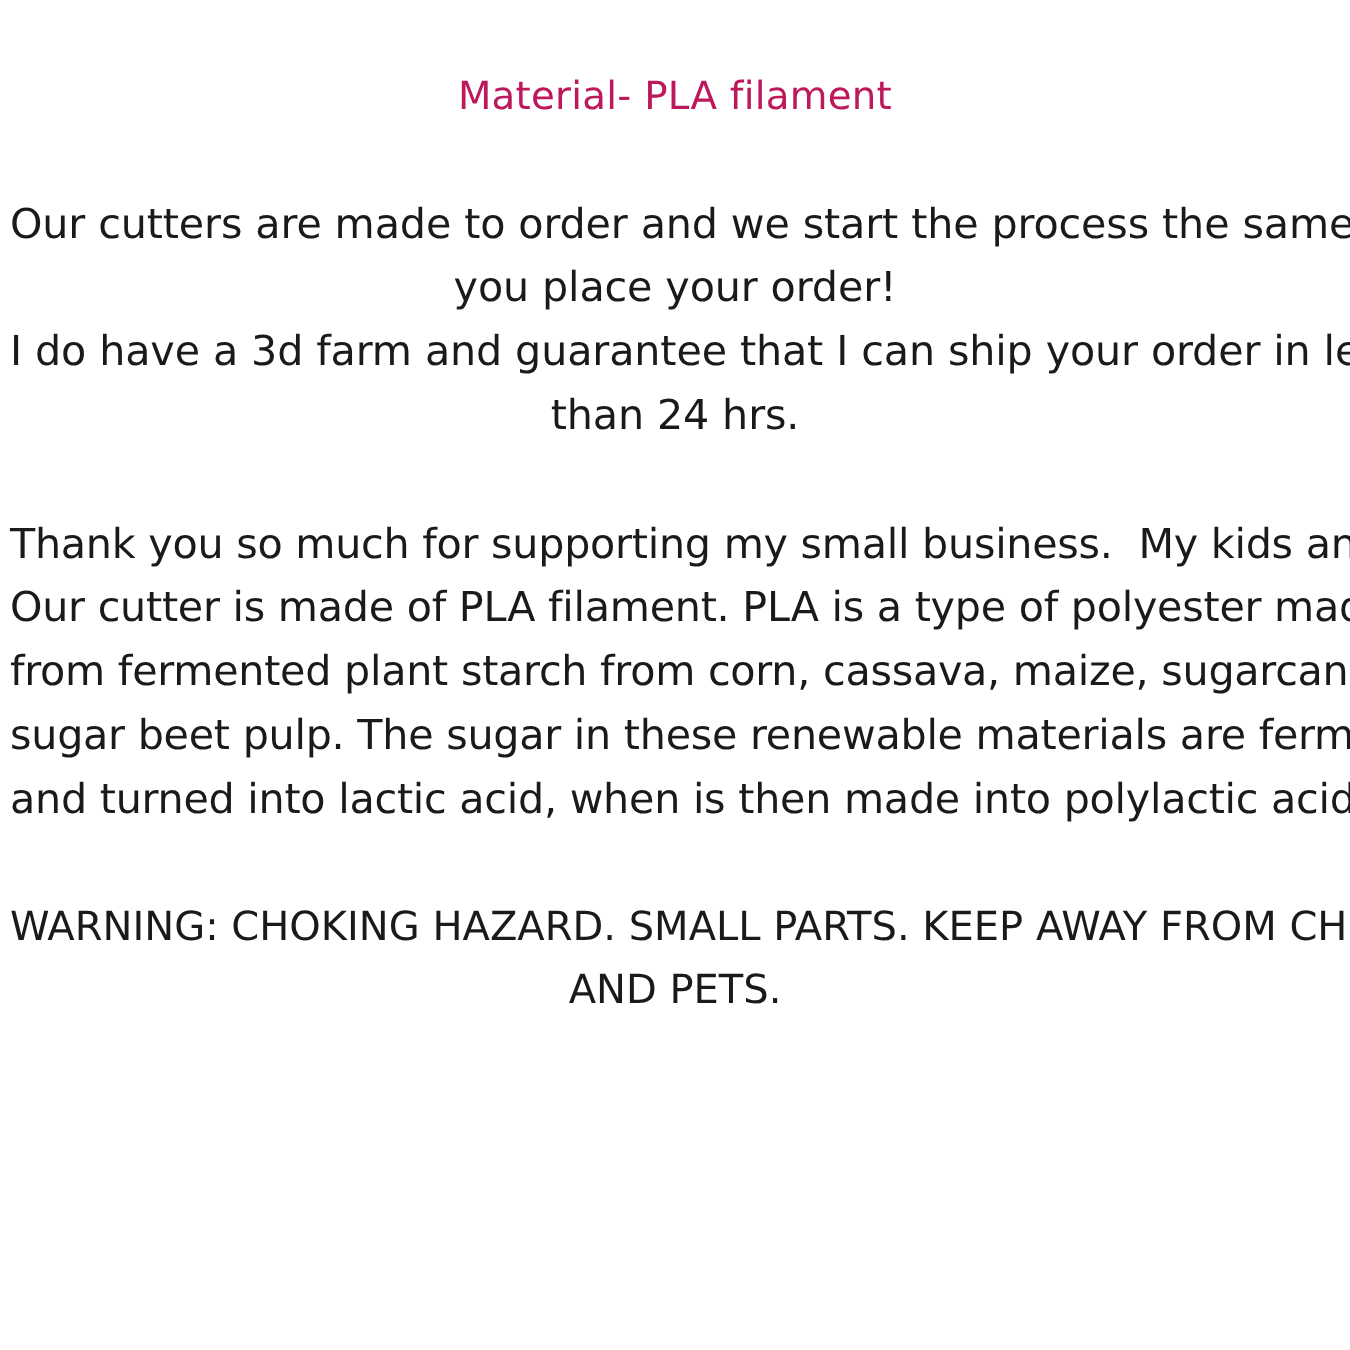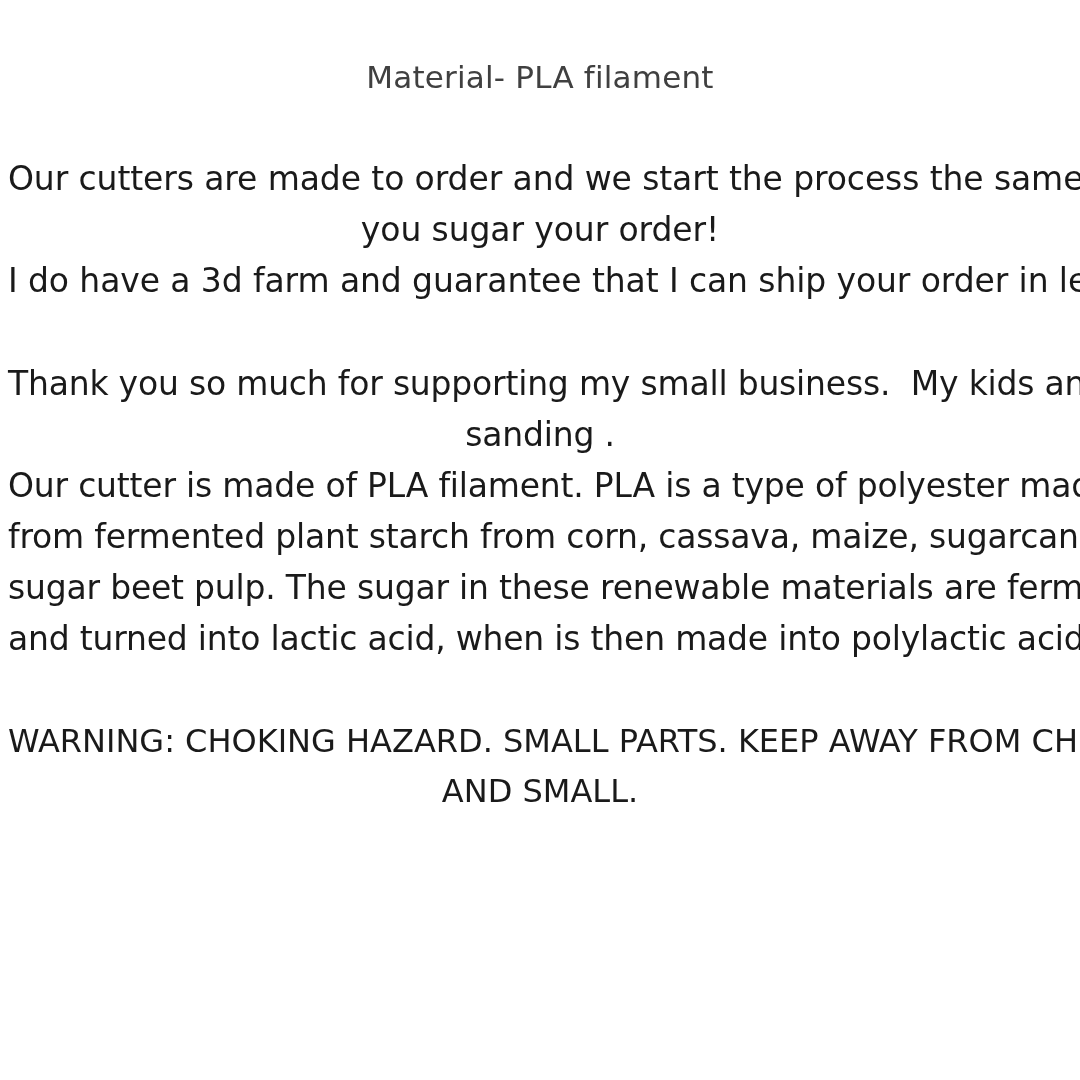--- a/index.html
+++ b/index.html
@@ -60,38 +60,38 @@
     display: block;
     white-space: pre;
   }
 </style>
 </head>
 <body>
 
 <div class="page">
   <div class="content">
 
-    <div class="block b-intro" style="color: #404040;">
+    <div class="block b-intro" style="color: #be185d;">
       <span class="line">Material- PLA filament</span>
     </div>
 
     <div class="block b-order" style="color: rgb(26, 26, 26);">
       <span class="line">Our cutters are made to order and we start the process the same day</span>
-      <span class="line">you sugar your order!</span>
+      <span class="line">you place your order!</span>
       <span class="line">I do have a 3d farm and guarantee that I can ship your order in less</span>
+      <span class="line">than 24 hrs.</span>
     </div>
 
     <div class="block b-thanks" style="color: rgb(26, 26, 26);">
       <span class="line">Thank you so much for supporting my small business.  My kids and I</span>
-      <span class="line">sanding .</span>
       <span class="line">Our cutter is made of PLA filament. PLA is a type of polyester made</span>
       <span class="line">from fermented plant starch from corn, cassava, maize, sugarcane or</span>
       <span class="line">sugar beet pulp. The sugar in these renewable materials are fermented</span>
       <span class="line">and turned into lactic acid, when is then made into polylactic acid, or PLA.</span>
     </div>
 
     <div class="block b-warning" style="color: rgb(26, 26, 26);">
       <span class="line">WARNING: CHOKING HAZARD. SMALL PARTS. KEEP AWAY FROM CHILDREN</span>
-      <span class="line">AND SMALL.</span>
+      <span class="line">AND PETS.</span>
     </div>
 
   </div>
 </div>
 
 </body></html>

